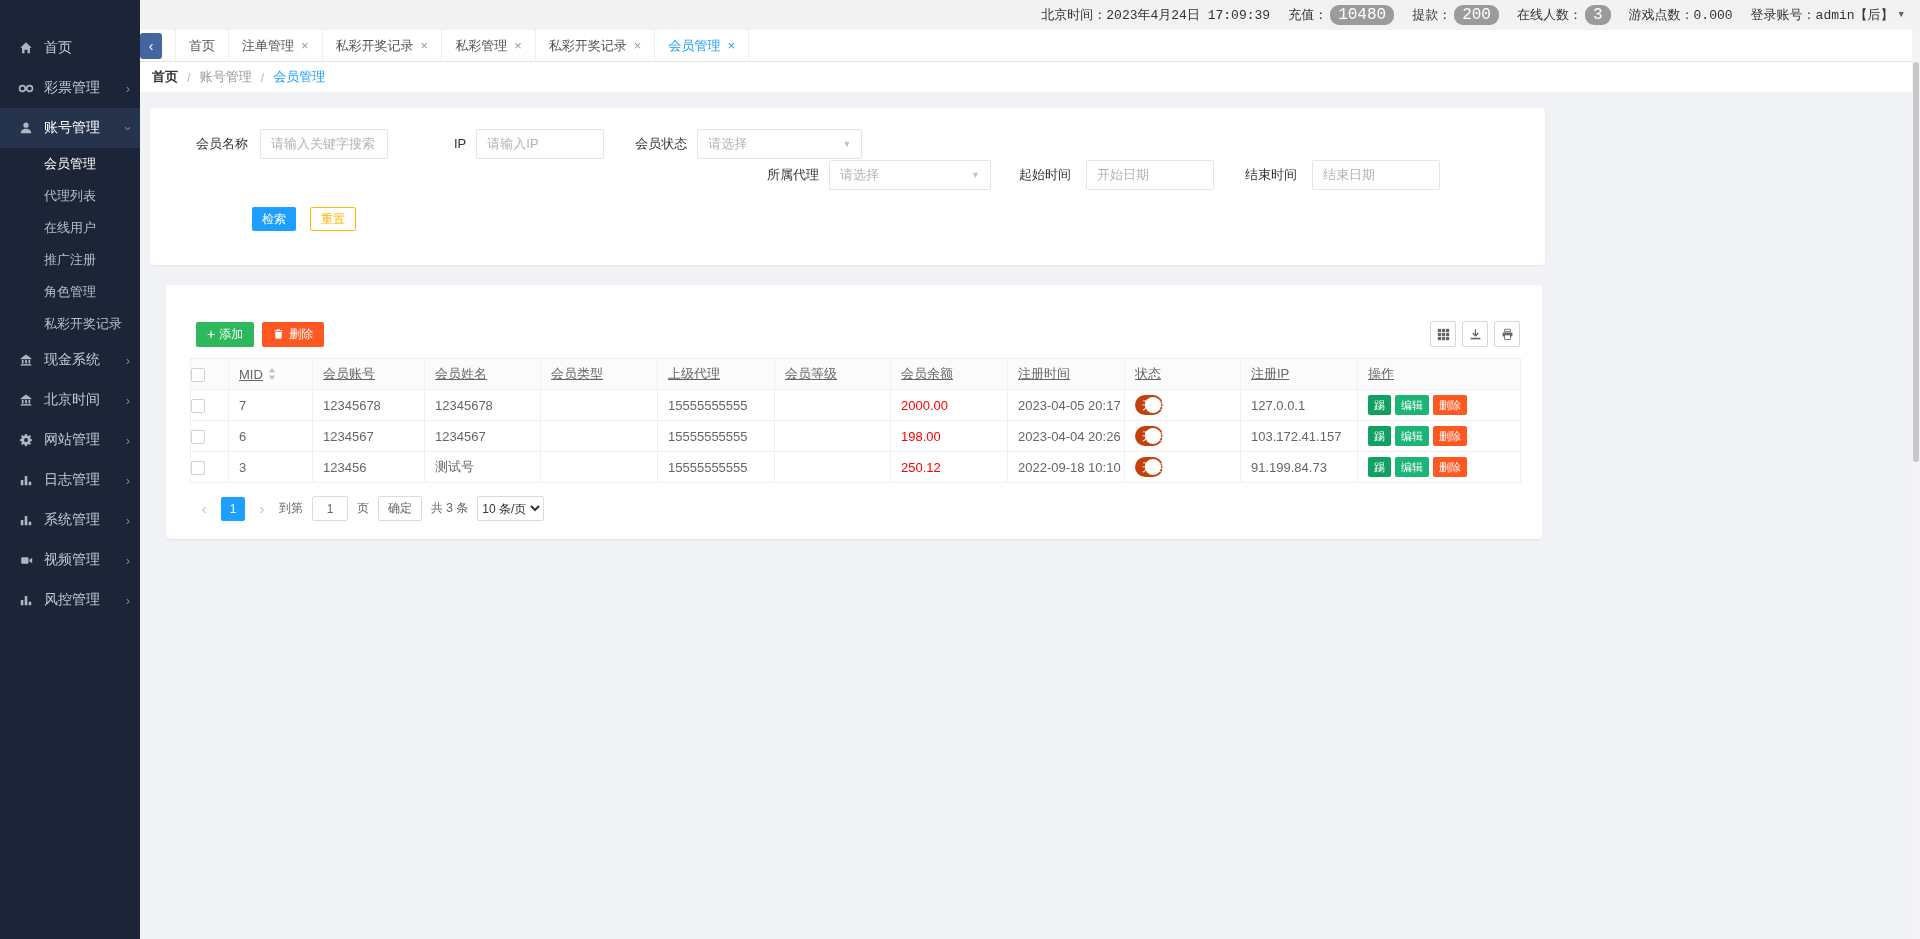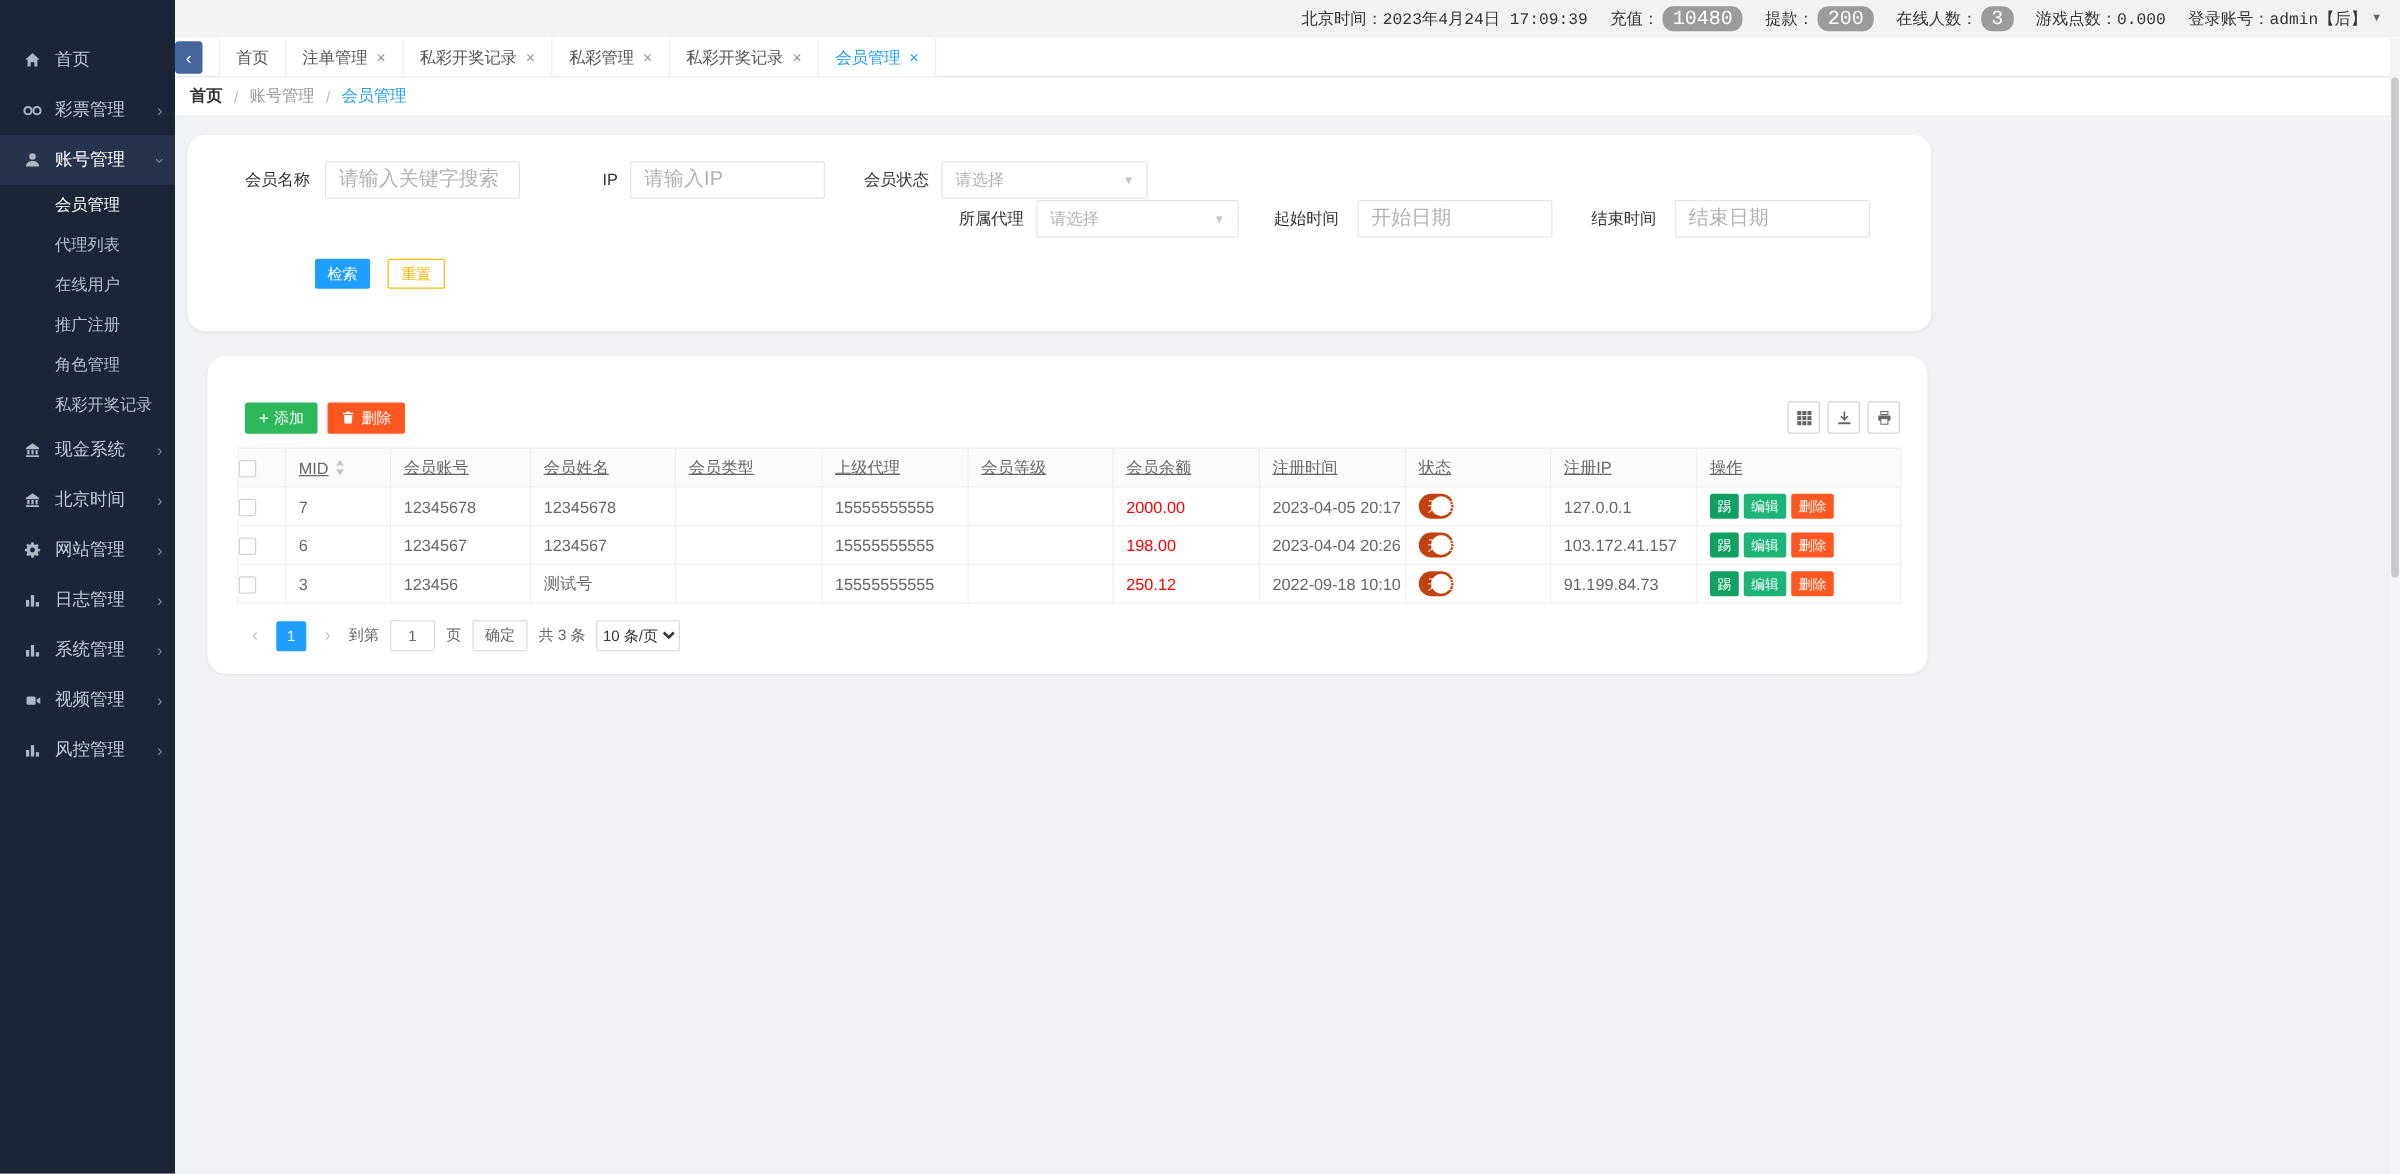--- a/index.html
+++ b/index.html
@@ -36,29 +36,29 @@
   .tab-close{font-size:13px;color:#999;line-height:1;}
   .tab.active .tab-close{color:#1E9FFF;}
 
   .crumbbar{height:30px;flex:0 0 30px;background:#fff;display:flex;align-items:center;padding-left:12px;gap:9px;}
   .bc-item{font-size:13px;color:#999;}
   .bc-item.first{color:#333;font-weight:bold;}
   .bc-item.last{color:#1E9FFF;}
   .bc-sep{color:#bbb;}
 
   .content{flex:1;background:#f0f2f5;padding:16px 0 0 10px;overflow:hidden;}
-  .card{background:#fff;border-radius:14px;box-shadow:0 1px 2px rgba(0,0,0,.06);}
+  .card{background:#fff;border-radius:4px;box-shadow:0 1px 2px rgba(0,0,0,.06);}
 
   
   .filter-card{width:1395px;height:157px;padding:20px 0 0 46px;}
   .f-row{display:flex;align-items:center;height:31px;}
   .f-row.row2{margin-left:571px;}
   .f-group{display:flex;align-items:center;}
   .f-label{color:#333;font-size:13px;white-space:nowrap;}
-  .f-input{height:30px;width:156px;border:1px solid #e5e5e5;border-radius:2px;padding:0 10px;font-size:16px;color:#a21caf;background:#fff;}
+  .f-input{height:30px;width:128px;border:1px solid #e5e5e5;border-radius:2px;padding:0 10px;font-size:13px;color:#a21caf;background:#fff;}
   .f-input::placeholder{color:#b3b3b3;}
   .f-select{height:30px;border:1px solid #e5e5e5;border-radius:2px;display:flex;align-items:center;justify-content:space-between;padding:0 10px;color:#b3b3b3;font-size:13px;cursor:pointer;background:#fff;}
   .sel-arrow{color:#c0c4cc;font-size:9px;}
   .g1 .f-label{margin-right:12px;}
   .g2{margin-left:66px;} .g2 .f-label{margin-right:10px;}
   .g3{margin-left:31px;} .g3 .f-label{margin-right:10px;} .g3 .f-select{width:165px;}
   .g4 .f-label{margin-right:10px;} .g4 .f-select{width:162px;}
   .g5{margin-left:28px;} .g5 .f-label{margin-right:15px;}
   .g6{margin-left:31px;} .g6 .f-label{margin-right:15px;}
   .f-actions{margin-top:17px;margin-left:56px;display:flex;gap:14px;}

